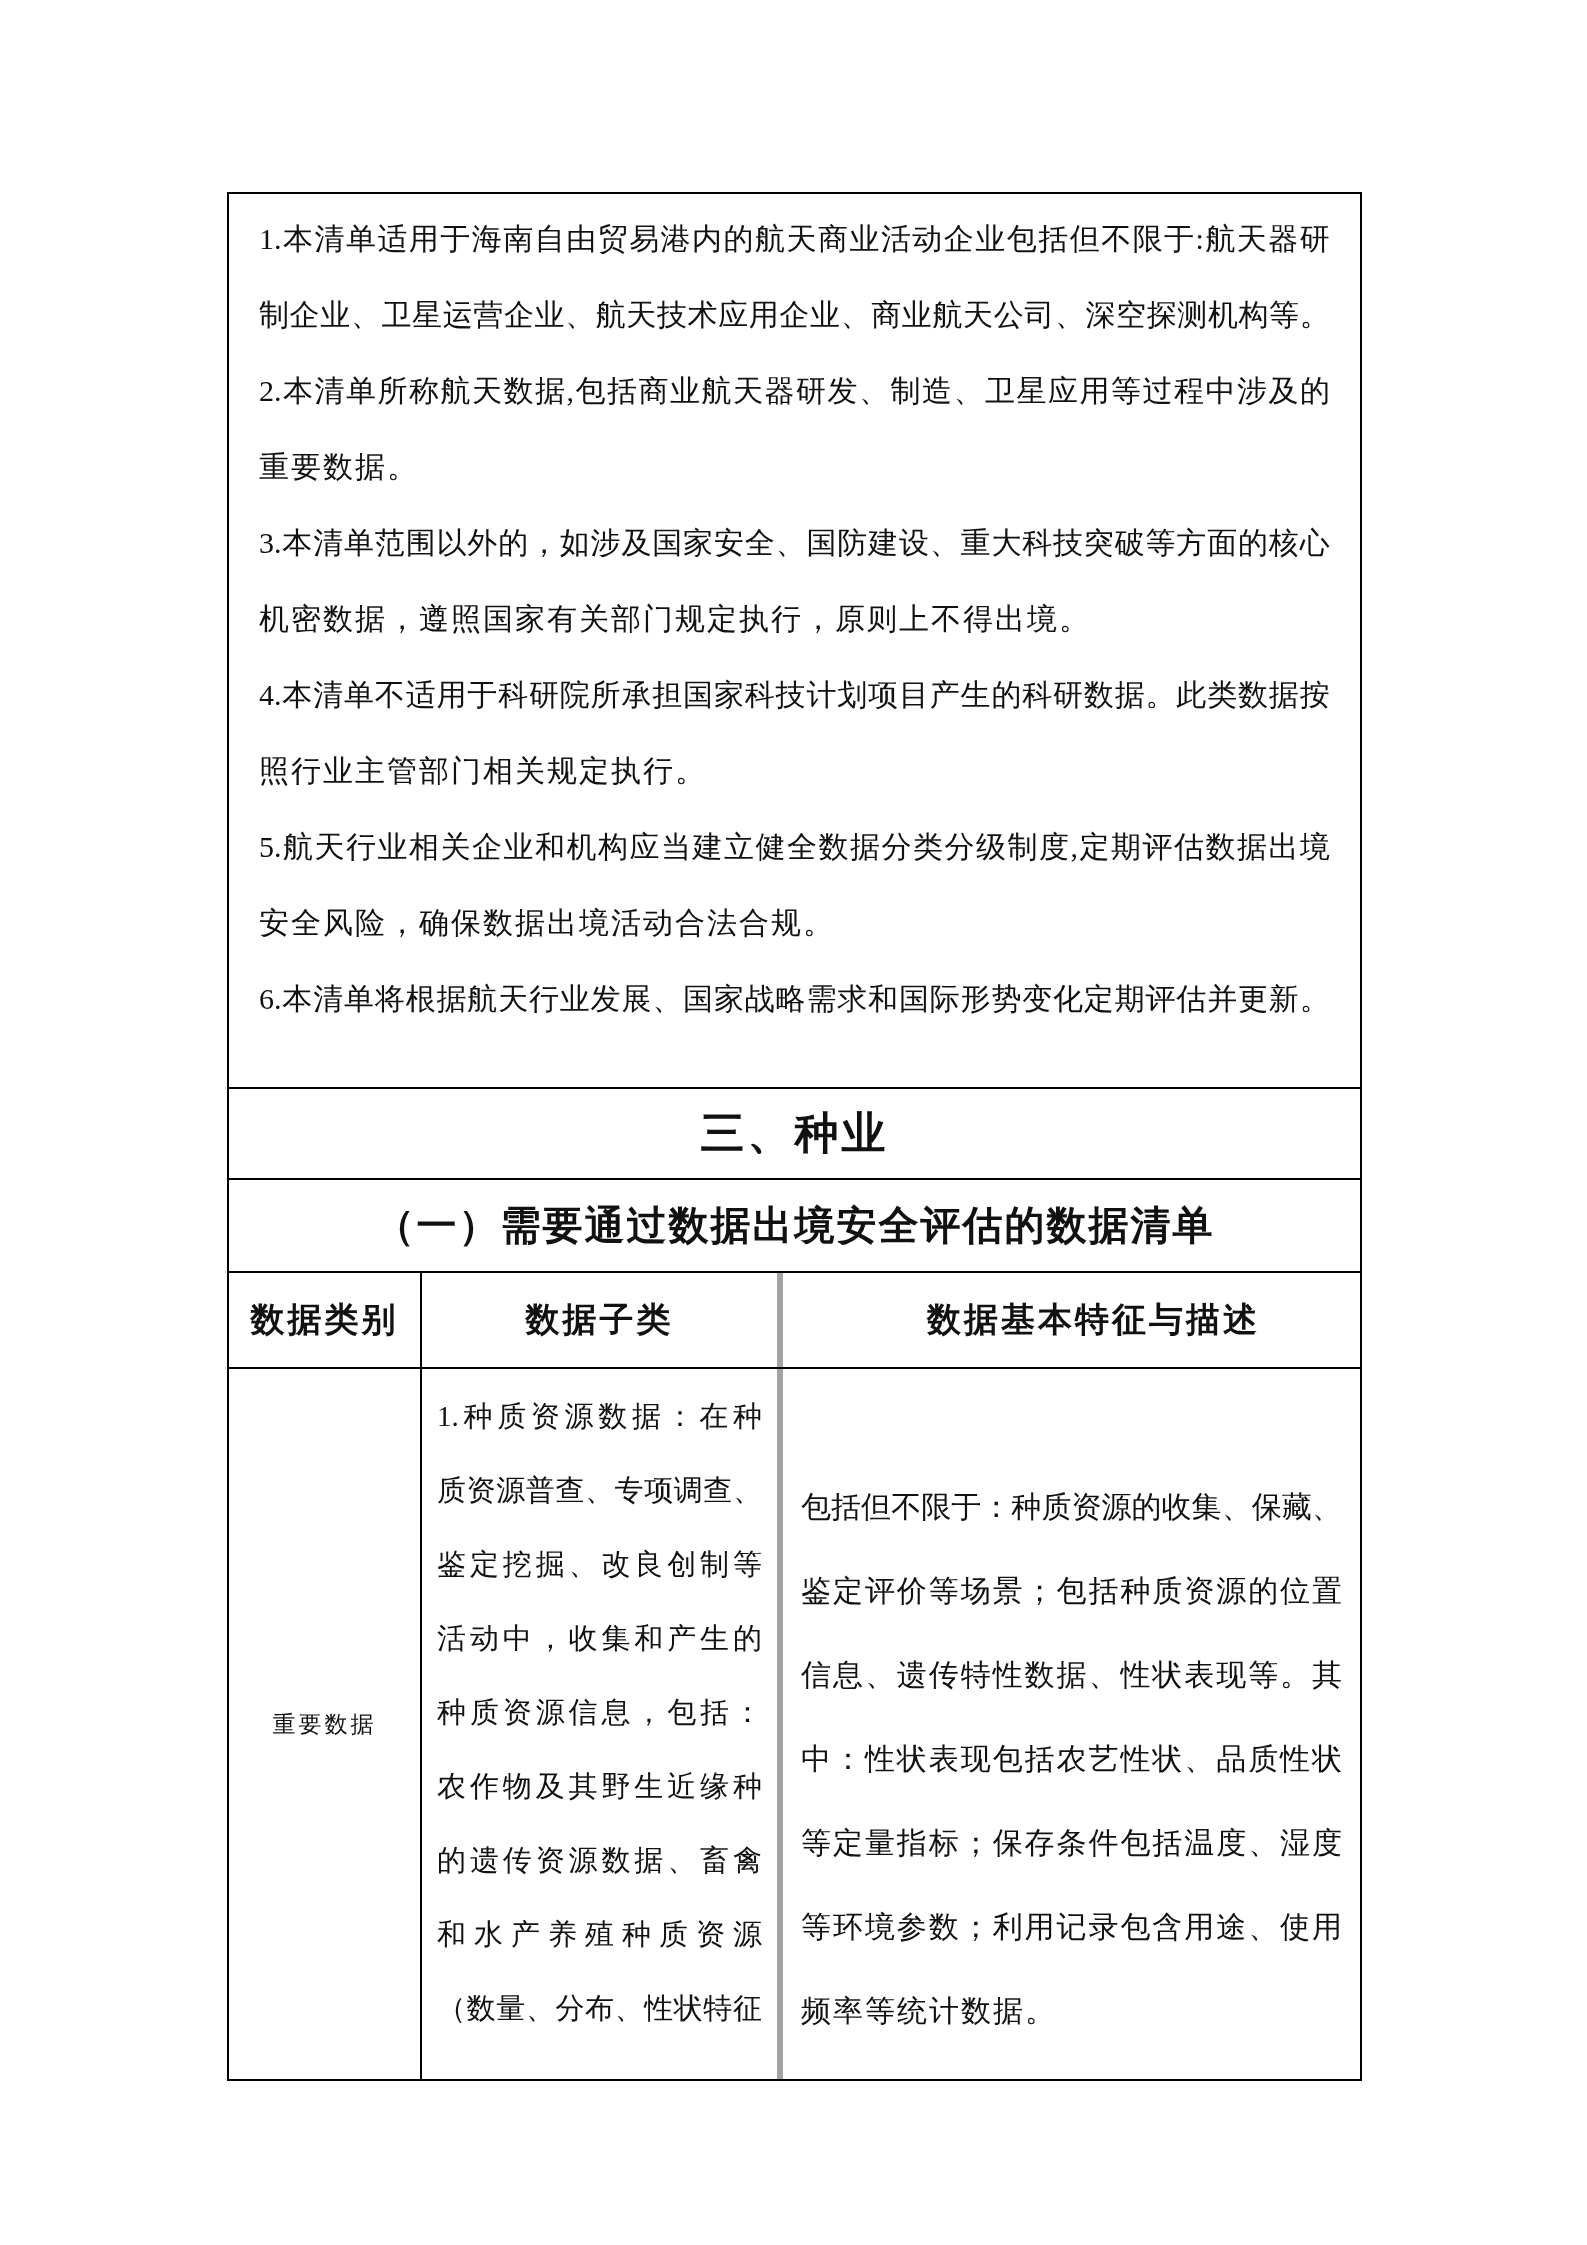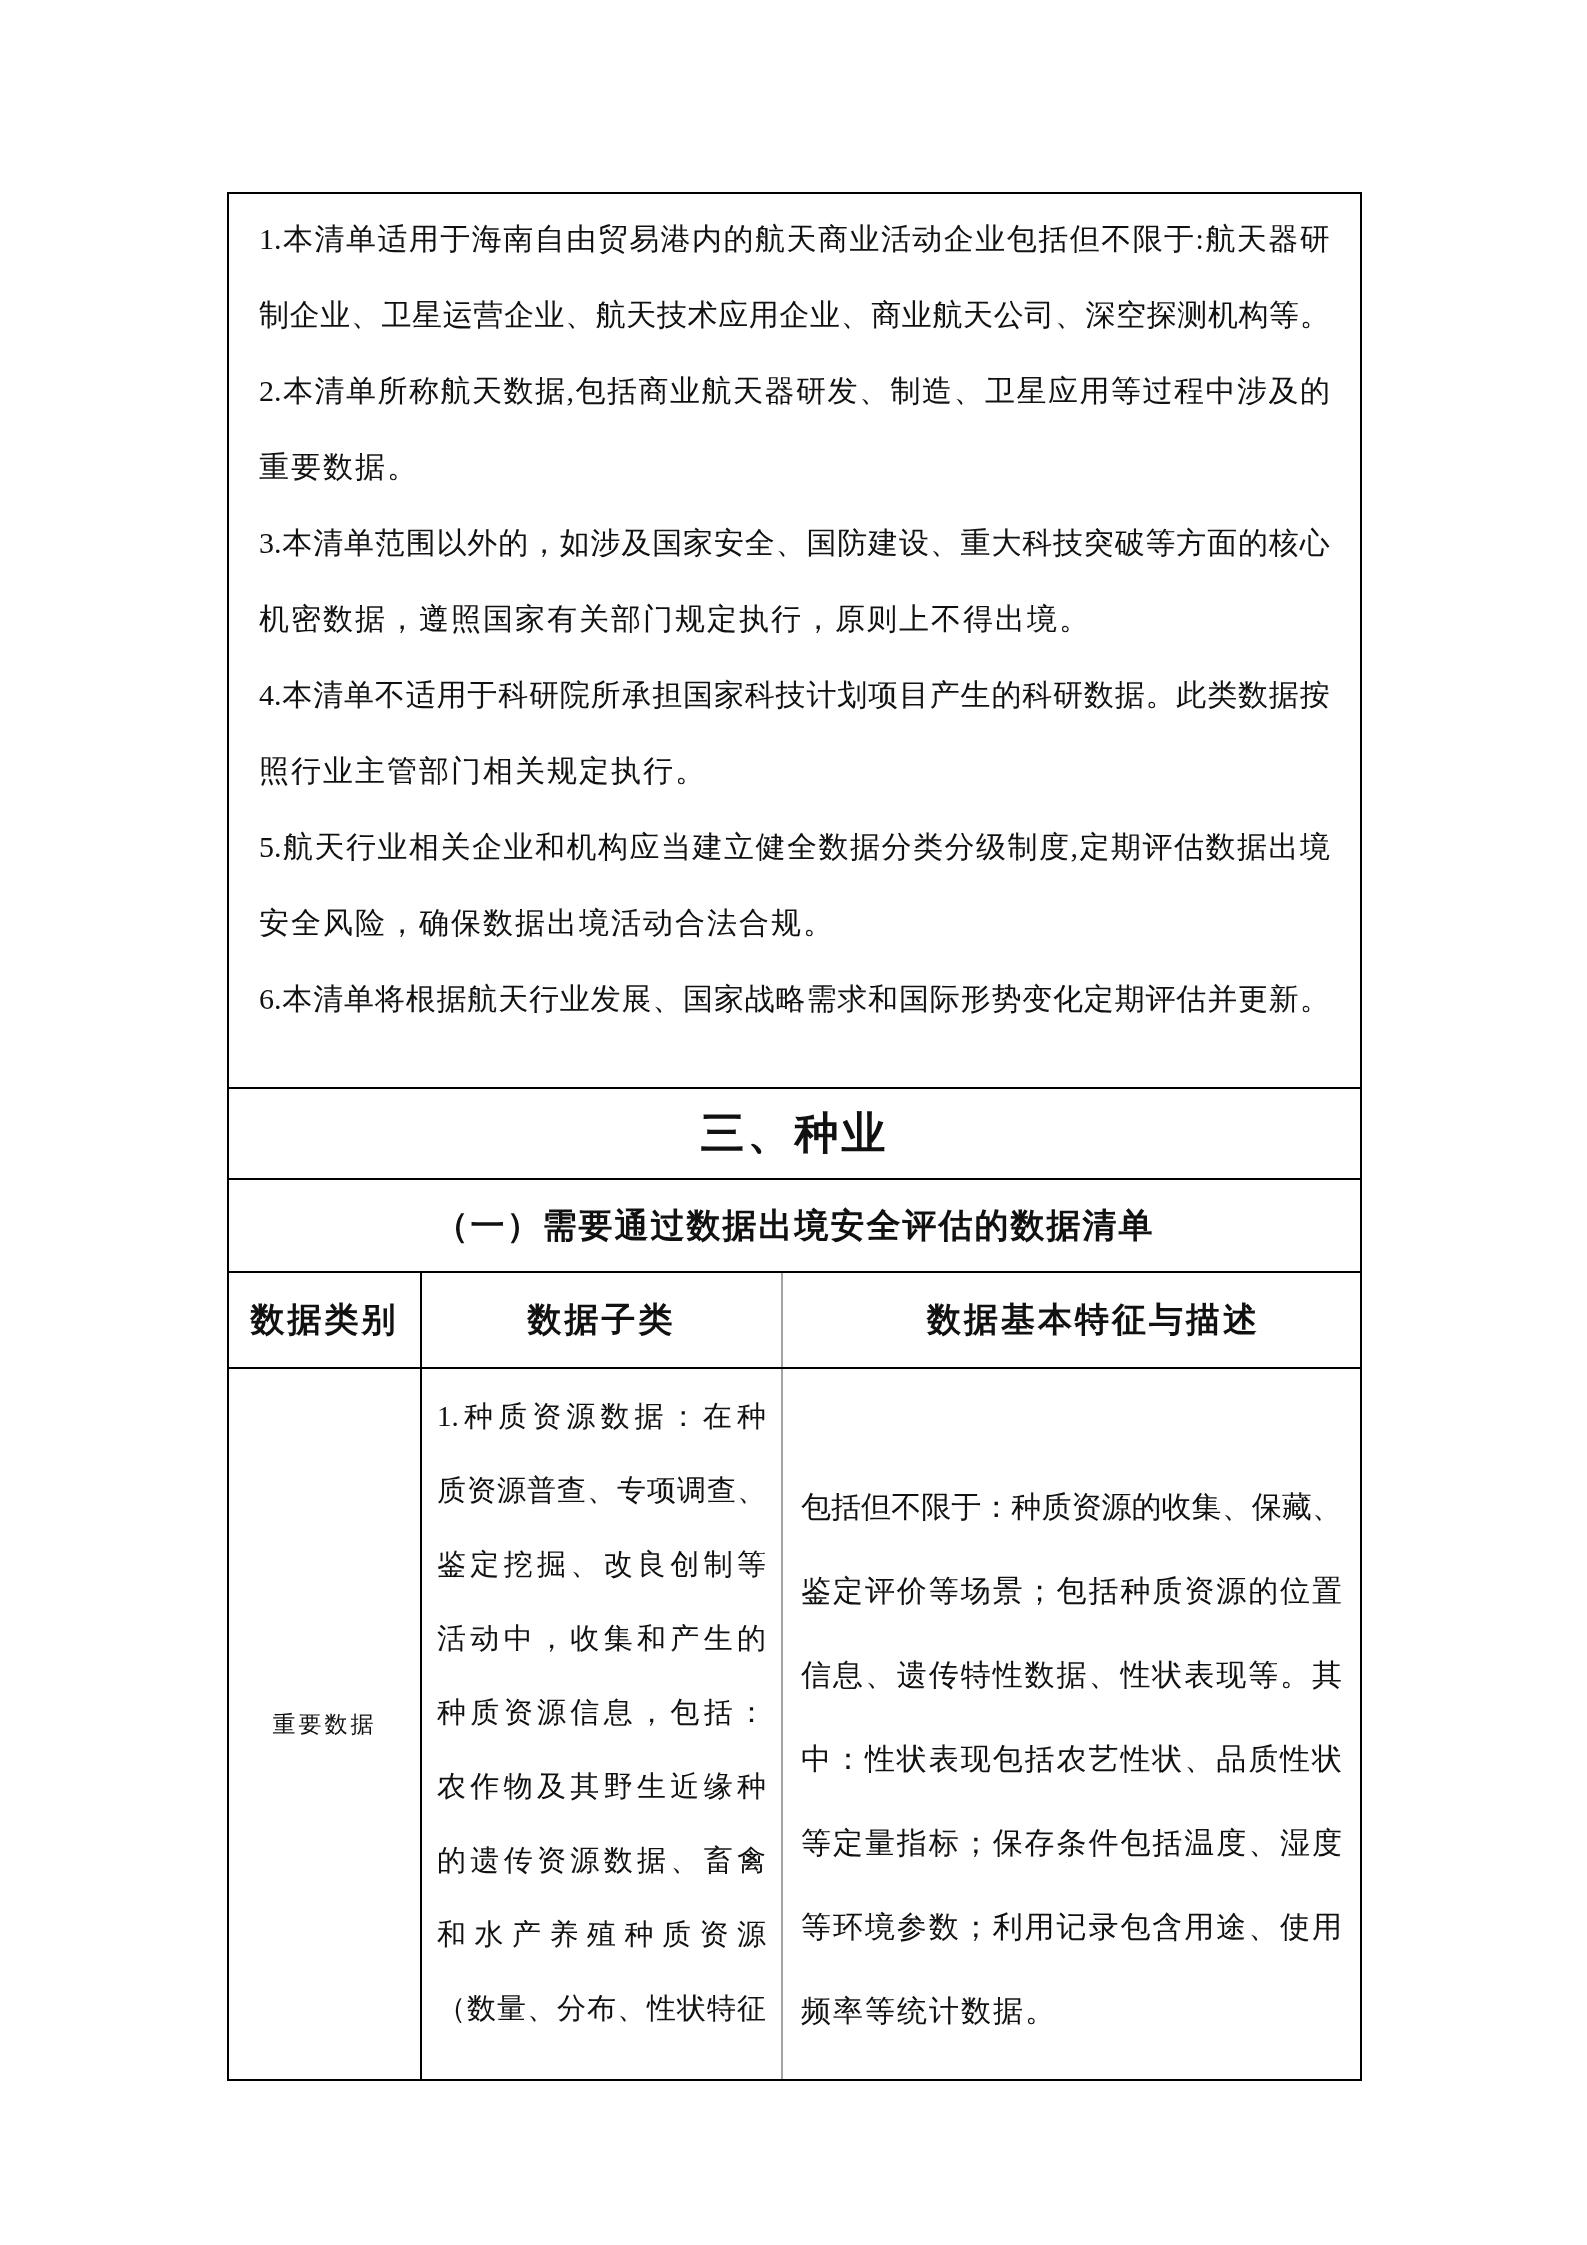--- a/index.html
+++ b/index.html
@@ -9,26 +9,26 @@
        border:2px solid #000;}
   .row{box-sizing:border-box;border-top:2px solid #000;}
   .row:first-child{border-top:none;}
   
   .notes{height:893px;padding:28px 30px 0 30px;}
   
   .sec{height:91px;display:flex;align-items:center;justify-content:center;
        font-family:"Liberation Sans","DejaVu Sans",sans-serif;font-weight:900;
        font-size:44px;letter-spacing:3px;}
   .sub{height:93px;display:flex;align-items:center;justify-content:center;
-       font-weight:700;font-size:34px;letter-spacing:2px;}
+       font-weight:700;font-size:40px;letter-spacing:2px;}
   
   .thead{height:96px;display:flex;justify-content:flex-end;}
   .tbody{height:712px;display:flex;}
   .c1{width:193px;box-sizing:border-box;border-right:2px solid #000;}
-  .c2{width:361px;box-sizing:border-box;border-right:2px solid #a3a3a3;}
+  .c2{width:361px;box-sizing:border-box;border-right:6px solid #a3a3a3;}
   .c3{flex:1;box-sizing:border-box;padding-left:44px;}
   .th{display:flex;align-items:center;justify-content:center;
       font-weight:700;font-size:34px;letter-spacing:3px;}
   .catcell{display:flex;align-items:center;justify-content:center;
            font-size:23px;letter-spacing:3px;}
   .subcell{padding:31px 15px 0 15px;}
   .desccell{padding:121px 18px 0 18px;}
   
   .tline{display:flex;align-items:flex-start;line-height:1.12;white-space:nowrap;}
   .tline.spread{justify-content:space-between;}

